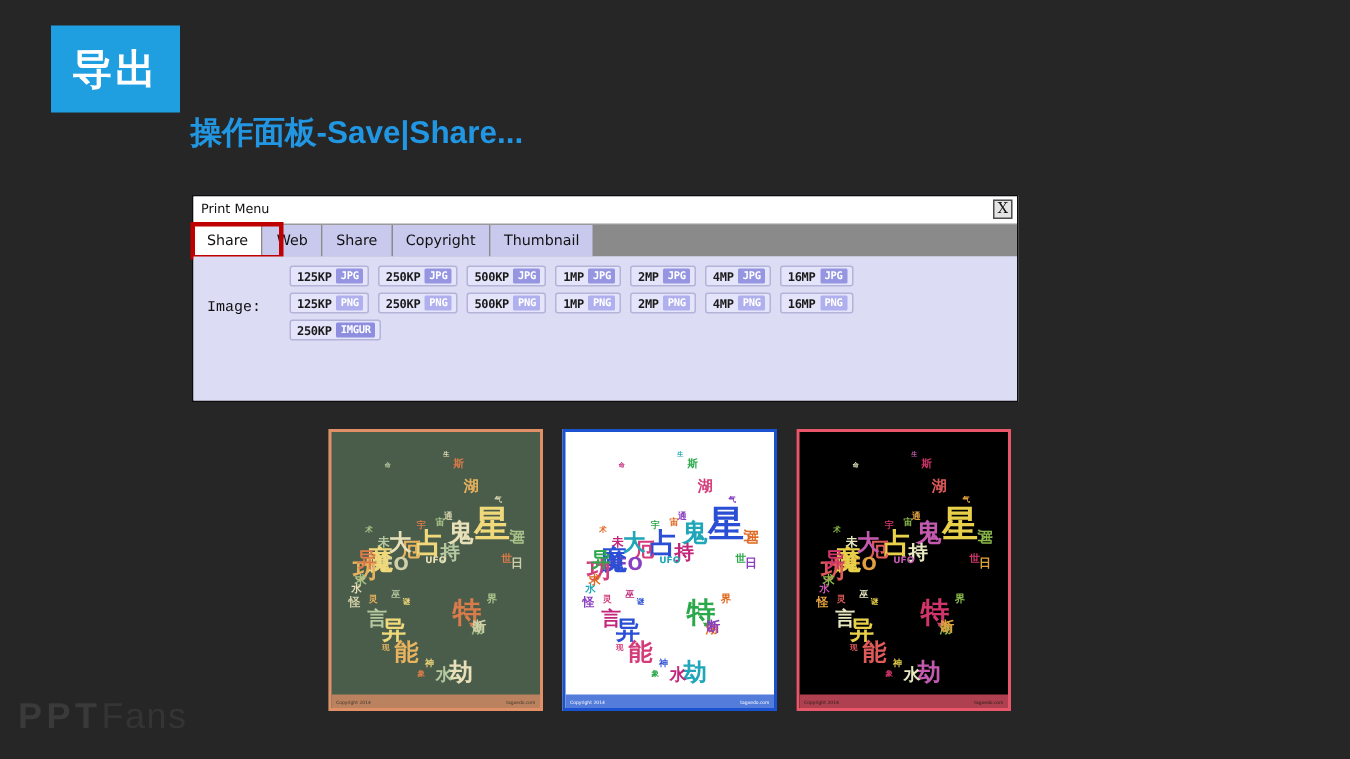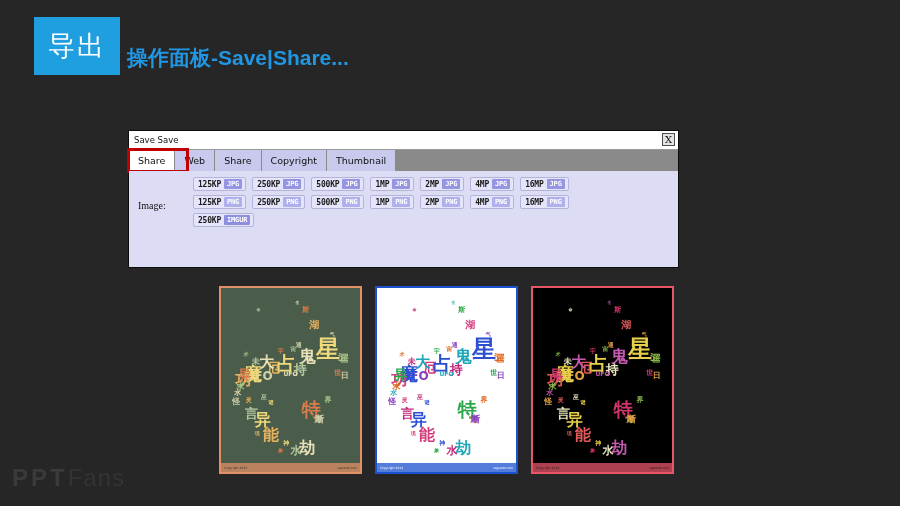--- a/index.html
+++ b/index.html
@@ -19,38 +19,38 @@
   #badge {
     position: absolute;
     left: 34px; top: 17px;
     width: 86px; height: 58px;
     background: #1f9ee0;
     display: flex; align-items: center; justify-content: center;
   }
   #badge-label {
     color: #ffffff;
     font-size: 27px;
-    font-weight: normal;
+    font-weight: bold;
     letter-spacing: 2px;
     line-height: 1;
   }
   #headings {
     position: absolute;
     left: 127px; top: 41px;
     width: 600px;
   }
   .heading-line {
     color: #2196e3;
     font-weight: bold;
     font-size: 22px;
     line-height: 1.0;
     white-space: nowrap;
   }
   #heading-line-1 { letter-spacing: 0px; }
-  #heading-line-2 { margin-top: 6px; font-size: 21px; }
+  #heading-line-2 { margin-top: 37px; font-size: 21px; }
 
   
   #dialog {
     position: absolute;
     left: 128px; top: 130px;
     width: 551px; height: 138px;
     border: 1px solid #0d0d0d;
     background: #dcdcf5;
   }
   #titlebar {
@@ -112,21 +112,21 @@
     position: relative;
     height: 96px;
     background: #dcdcf5;
     padding: 7px 0 0 0;
   }
   #image-label {
     position: absolute;
     left: 9px; top: 29px;
     font-size: 10px;
     color: #111111;
-    font-family: Liberation Serif, serif;
+    font-family: Liberation Mono, monospace;
   }
   #btn-rows {
     position: absolute;
     left: 64px; top: 6px;
   }
   .btn-row {
     display: flex;
     gap: 6px;
     margin-bottom: 4px;
   }
@@ -221,21 +221,21 @@
     <span id="badge-label">导出</span>
   </div>
 
   <div id="headings">
     <div id="heading-line-2" class="heading-line">操作面板-Save|Share...</div>
   </div>
 
   <div id="dialog">
 
     <div id="titlebar">
-      <span id="title-text">Save Save</span>
+      <span id="title-text">Print Menu</span>
       <div id="close-button">X</div>
     </div>
 
     <div id="tabbar">
       <div class="tab active">Share</div>
       <div class="tab">Web</div>
       <div class="tab">Share</div>
       <div class="tab">Copyright</div>
       <div class="tab">Thumbnail</div>
       <div id="tab-highlight"></div>

